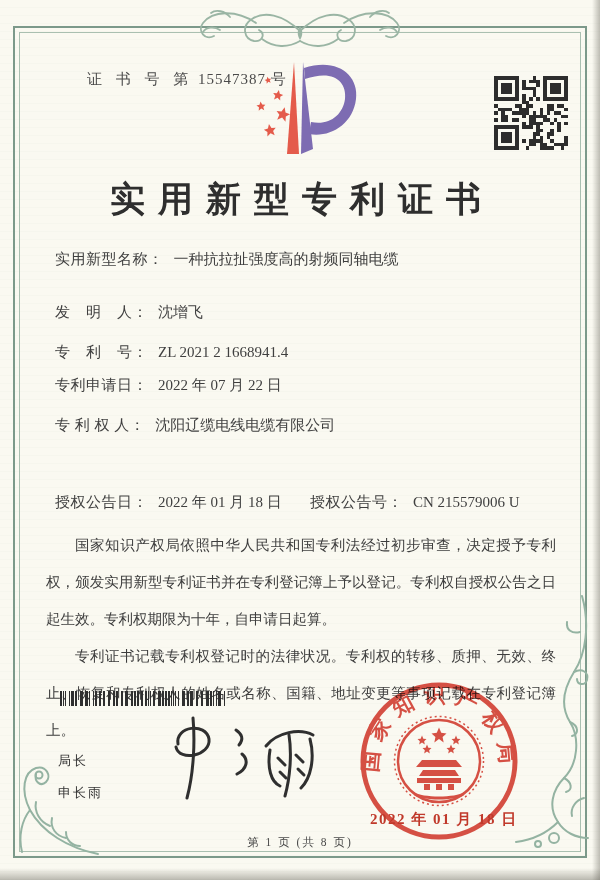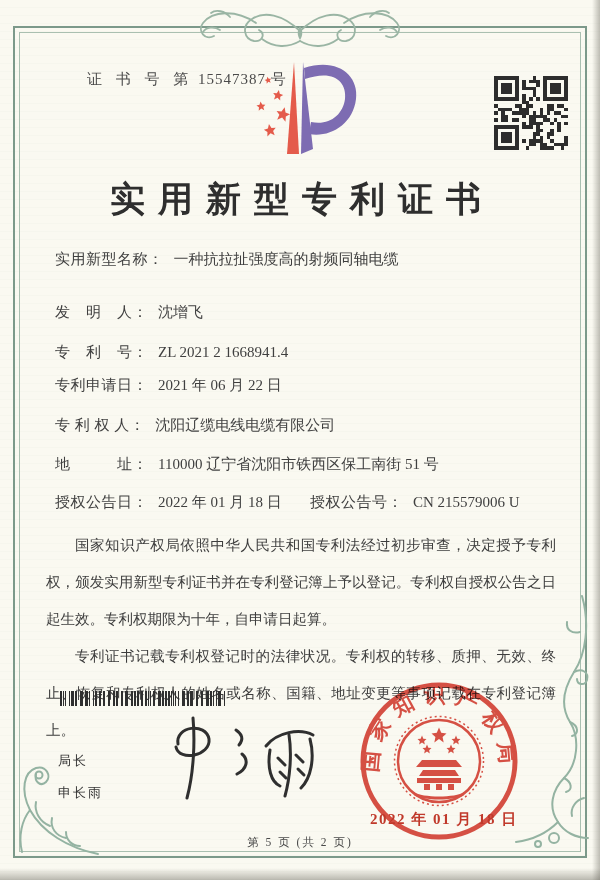--- a/index.html
+++ b/index.html
@@ -370,27 +370,24 @@
   <div class="field-row r2">
     <span class="lbl">发　明　人：</span><span class="val">沈增飞</span>
   </div>
   <div class="field-row r1">
     <span class="lbl">实用新型名称：</span><span class="val">一种抗拉扯强度高的射频同轴电缆</span>
   </div>
   <div class="field-row r3">
     <span class="lbl">专　利　号：</span><span class="val">ZL 2021 2 1668941.4</span>
   </div>
   <div class="field-row r4">
-    <span class="lbl">专利申请日：</span><span class="val">2021 年 06 月 22 日</span>
+    <span class="lbl">专利申请日：</span><span class="val">2022 年 07 月 22 日</span>
   </div>
   <div class="field-row r5">
     <span class="lbl">专 利 权 人：</span><span class="val">沈阳辽缆电线电缆有限公司</span>
-  </div>
-  <div class="field-row r6">
-    <span class="lbl">地　　　址：</span><span class="val">110000 辽宁省沈阳市铁西区保工南街 51 号</span>
   </div>
   <div class="field-row r7">
     <span class="lbl">授权公告日：</span><span class="val">2022 年 01 月 18 日</span>
     <span class="grant-no">
       <span class="lbl">授权公告号：</span><span class="val">CN 215579006 U</span>
     </span>
   </div>
 
   <div class="paras">
     <p>国家知识产权局依照中华人民共和国专利法经过初步审查，决定授予专利权，颁发实用新型专利证书并在专利登记簿上予以登记。专利权自授权公告之日起生效。专利权期限为十年，自申请日起算。</p>
@@ -494,17 +491,17 @@
         <rect x="61" y="100" width="44" height="5"></rect>
         <rect x="68" y="106" width="6" height="6"></rect>
         <rect x="80" y="106" width="6" height="6"></rect>
         <rect x="92" y="106" width="6" height="6"></rect>
         <path d="M58,114 C66,120 100,120 108,114 L108,117 C100,123 66,123 58,117 Z"></path>
       </g>
     </svg>
   </div>
   <div class="seal-date">2022 年 01 月 18 日</div>
 
-  <div class="footer">第 5 页 (共 2 页)</div>
+  <div class="footer">第 1 页 (共 8 页)</div>
 
   <div class="edge-right"></div>
   <div class="edge-bottom"></div>
 </div>
 
 </body></html>

